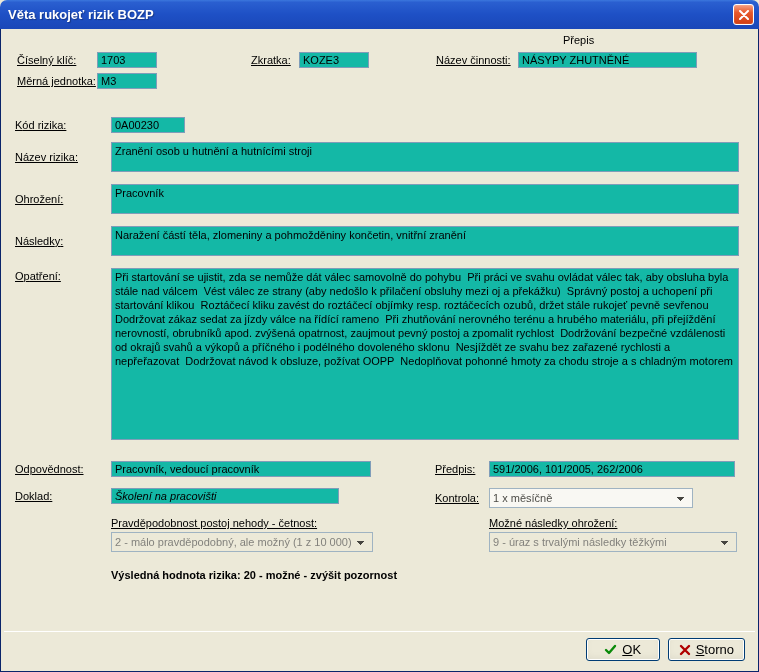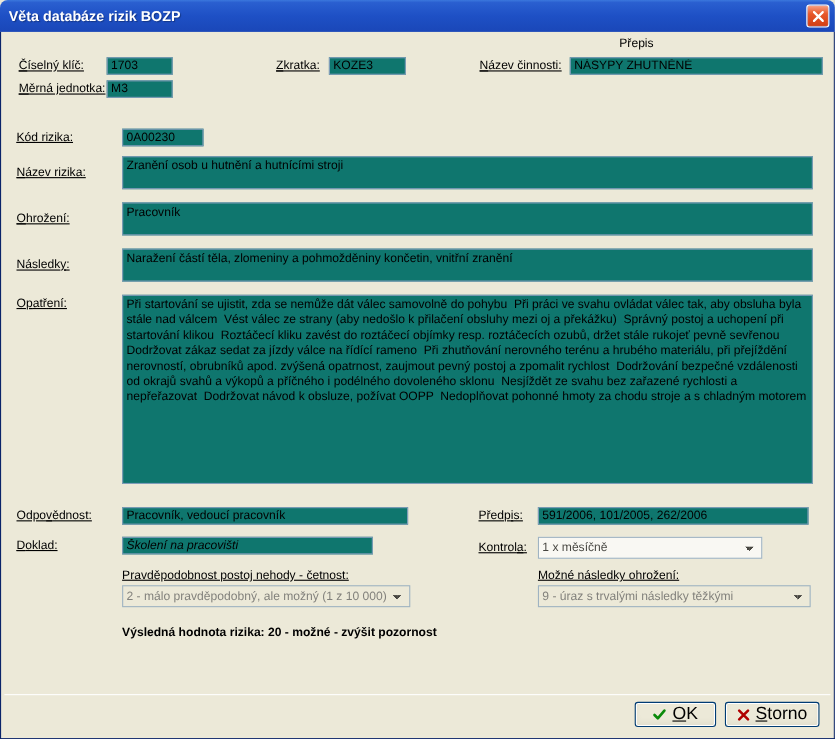--- a/index.html
+++ b/index.html
@@ -32,21 +32,21 @@
       position: relative;
       height: 643px;
       background: #ece9d8;
       border-left: 1px solid #0a246a; border-right:1px solid #0a246a; border-bottom:1px solid #0a246a;
     }
 
     
     .lbl { color:#000;text-decoration:underline; }
     .underline { text-decoration: underline; }
     .inp, .ta, .sel {
-      background:#0f766e; border:1px solid #7f9db9;
+      background:#14b8a6; border:1px solid #7f9db9;
       font-family: Tahoma, Arial, sans-serif; font-size:11px;
       padding: 1px 3px;
     }
     .ta { resize:none; overflow:auto; line-height:14px; }
     .sel {
       appearance:none; -webkit-appearance:none; -moz-appearance:none;
       padding-right:18px;
       background-image: linear-gradient(45deg, transparent 50%, #000 50%), linear-gradient(135deg, #000 50%, transparent 50%);
       background-position: calc(100% - 11px) 8px, calc(100% - 7px) 8px;
       background-size: 4px 4px, 4px 4px;
@@ -61,34 +61,34 @@
     .button-bar {
       position:absolute; left:3px; right:3px; bottom:4px; height:36px;
       background:#ece9d8; border-top:1px solid #fff;
       display:flex; justify-content:flex-end; align-items:center; gap:8px;
       padding-right:10px;
     }
     .btn {
       min-width:74px; height:23px;
       background:#ece9d8; border:1px solid #003c74; border-radius:3px;
       display:flex; align-items:center; justify-content:center; gap:5px;
-      font-family: Tahoma, Arial; font-size:16px; padding:0 10px;
+      font-family: Tahoma, Arial; font-size:13px; padding:0 10px;
       box-shadow: inset 0 0 0 1px #fff, inset 0 -3px 6px rgba(0,0,0,.05);
       cursor: default;
     }
     .btn .u { text-decoration:underline; }
 
     .bold { font-weight:bold; }
 
   </style>
 </head>
 <body>
 
 <div class="titlebar">
-  <span>Věta databáze rizik BOZP</span>
+  <span>Věta rukojeť rizik BOZP</span>
   <div class="close-btn">
     <svg viewBox="0 0 10 10">
       <path d="M1 1 L9 9 M9 1 L1 9" stroke="#fff" stroke-width="2" stroke-linecap="round"></path>
     </svg>
   </div>
 </div>
 
 <div class="client">
 
   <div style="position:absolute; top:5px; left:562px; font-size:11px;">Přepis</div>
@@ -98,21 +98,21 @@
     <input class="inp" style="width: 60px;" value="1703">
   </div>
 
   <div class="row" style="left:250px; top:23px;">
     <span class="lbl" style="width:48px;"><span class="underline">Z</span>kratka:</span>
     <input class="inp" style="width: 70px;" value="KOZE3">
   </div>
 
   <div class="row" style="left:435px; top:23px;">
     <span class="lbl" style="width:82px;"><span class="underline">N</span>ázev činnosti:</span>
-    <input class="inp" style="width: 230px;" value="NÁSYPY ZHUTNĚNÉ">
+    <input class="inp" style="width: 179px;" value="NÁSYPY ZHUTNĚNÉ">
   </div>
 
   <div class="row" style="left:16px; top:44px;">
     <span class="lbl" style="width:80px;"><span class="underline">M</span>ěrná jednotka:</span>
     <input class="inp" style="width: 60px;" value="M3">
   </div>
 
   <div class="row" style="left:14px; top:88px;">
     <span class="lbl" style="width:96px;"><span class="underline">K</span>ód rizika:</span>
     <input class="inp" style="width: 74px;" value="0A00230">

